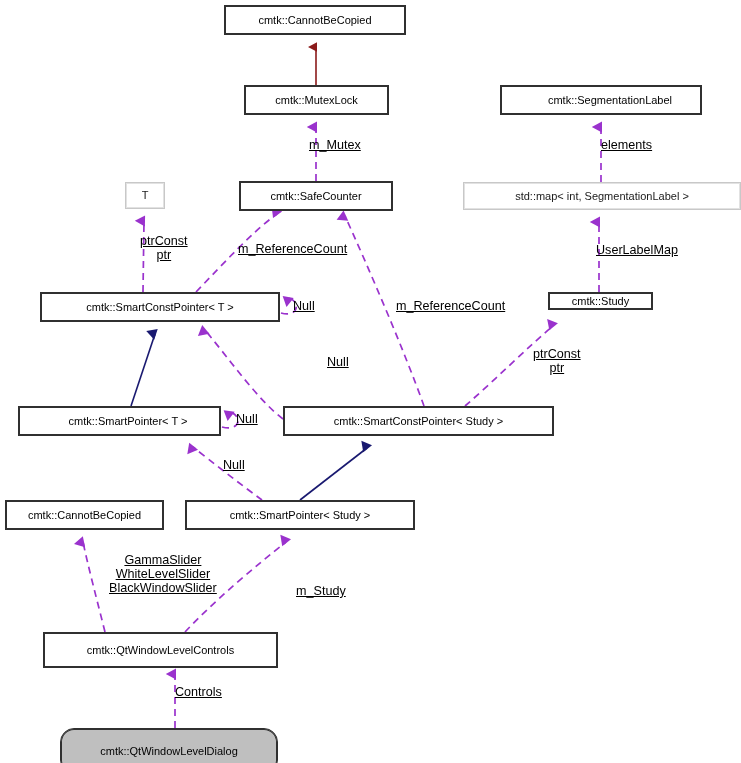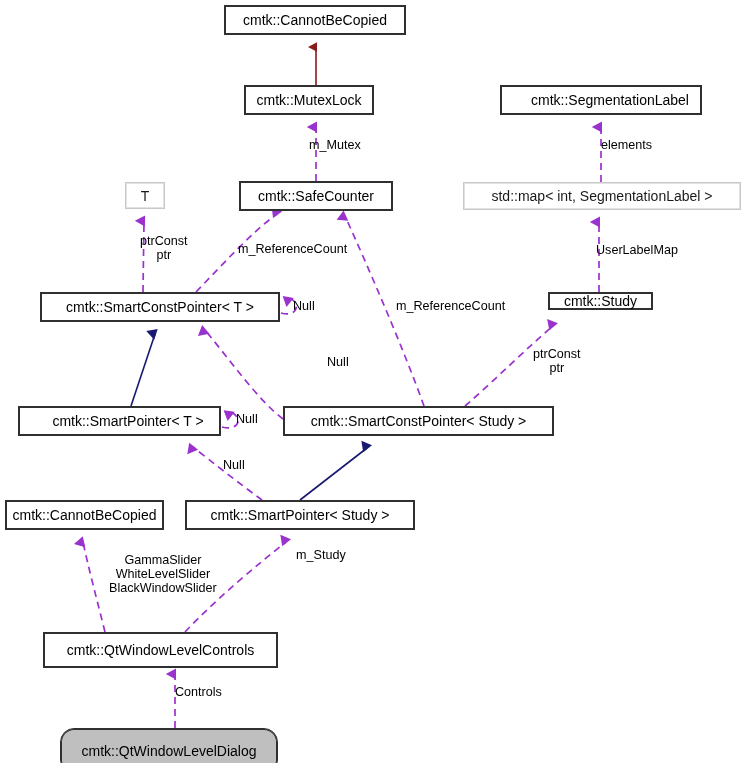--- a/index.html
+++ b/index.html
@@ -4,28 +4,28 @@
 <style>
   html,body{margin:0;padding:0;background:#ffffff;}
   body{width:741px;height:763px;position:relative;overflow:hidden;
        font-family:"Liberation Sans","DejaVu Sans",sans-serif;}
   #stage{position:absolute;left:0;top:0;width:741px;height:763px;}
   svg.edges{position:absolute;left:0;top:0;width:741px;height:763px;}
 
   .node{position:absolute;box-sizing:border-box;display:flex;
         align-items:center;justify-content:center;
         background:#ffffff;border:1px solid #404040;
-        font-size:14px;color:#000000;white-space:nowrap;
+        font-size:11px;color:#000000;white-space:nowrap;
         line-height:1;padding:0 7px;}
   .node.solid{border:1px solid #303030;box-shadow:0 0 0 1px #303030 inset;}
   .node.faint{border:1px solid #c8c8c8;box-shadow:0 0 0 1px #e2e2e2 inset;color:#1a1a1a;}
   .node.focus{background:#bfbfbf;border:1px solid #303030;box-shadow:0 0 0 1px #303030 inset;}
 
   .elabel{position:absolute;font-size:12.6px;color:#000000;
-          line-height:14px;white-space:pre;text-align:center;}
+          line-height:14px;white-space:pre;text-align:center;text-decoration:underline;}
   .elabel.left{text-align:left;}
 </style>
 </head>
 <body>
 
 <div id="stage">
 
   <svg class="edges" viewBox="0 0 741 763">
     <defs>
       <marker id="ah-red" markerWidth="11" markerHeight="11" refX="5.2" refY="9.4" orient="auto" markerUnits="userSpaceOnUse">
@@ -60,21 +60,21 @@
       <path d="M105,632 C97,600 88,566 83,542" marker-end="url(#ah-purple)"></path>
       <path d="M185,632 C215,600 258,564 286,542" marker-end="url(#ah-purple)"></path>
       <path d="M175,728 L175,674" marker-end="url(#ah-purple)"></path>
     </g>
   </svg>
 
   <div id="nodes">
       <div class="node solid" style="left: 224px; top: 5px; width: 182px; height: 30px;">
         <span>cmtk::CannotBeCopied</span>
       </div>
-      <div class="node solid" style="left: 244px; top: 85px; width: 130px; height: 30px;">
+      <div class="node solid" style="left: 244px; top: 85px; width: 145px; height: 30px;">
         <span>cmtk::MutexLock</span>
       </div>
       <div class="node solid" style="left: 500px; top: 85px; width: 202px; height: 30px; padding-left: 25px;">
         <span>cmtk::SegmentationLabel</span>
       </div>
       <div class="node faint" style="left: 125px; top: 182px; width: 40px; height: 27px;">
         <span>T</span>
       </div>
       <div class="node solid" style="left: 239px; top: 181px; width: 154px; height: 30px;">
         <span>cmtk::SafeCounter</span>
@@ -117,16 +117,16 @@
       <div class="elabel left" style="left: 293px; top: 299px;">Null</div>
       <div class="elabel left" style="left: 396px; top: 299px;">m_ReferenceCount</div>
       <div class="elabel left" style="left: 327px; top: 355px;">Null</div>
       <div class="elabel" style="left: 533px; top: 347px;">ptrConst
 ptr</div>
       <div class="elabel left" style="left: 236px; top: 412px;">Null</div>
       <div class="elabel left" style="left: 223px; top: 458px;">Null</div>
       <div class="elabel" style="left: 109px; top: 553px;">GammaSlider
 WhiteLevelSlider
 BlackWindowSlider</div>
-      <div class="elabel left" style="left: 277px; top: 548px; padding-left: 19px;">m_Study</div>
+      <div class="elabel left" style="left: 277px; top: 584px; padding-left: 19px;">m_Study</div>
       <div class="elabel left" style="left: 175px; top: 685px;">Controls</div>
     </div>
 </div>
 
 </body></html>

